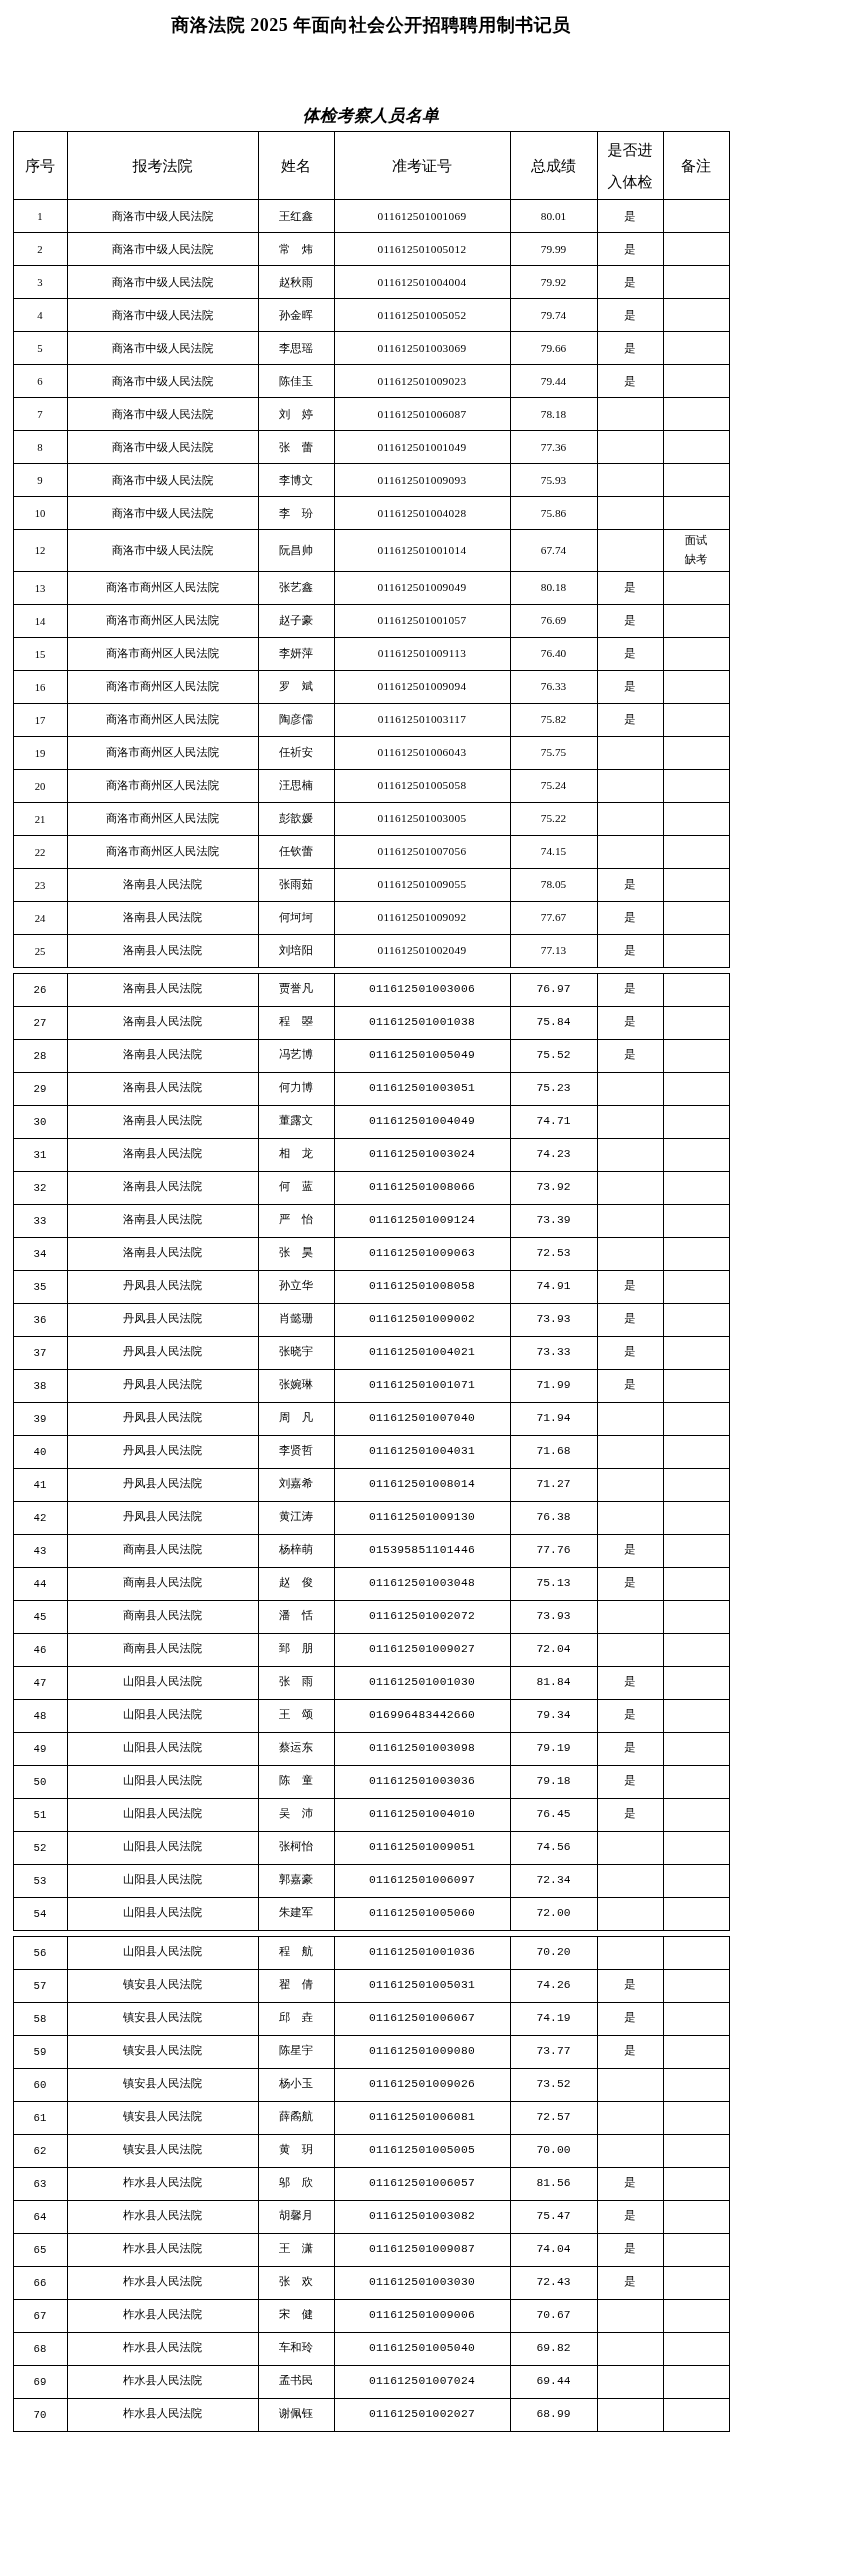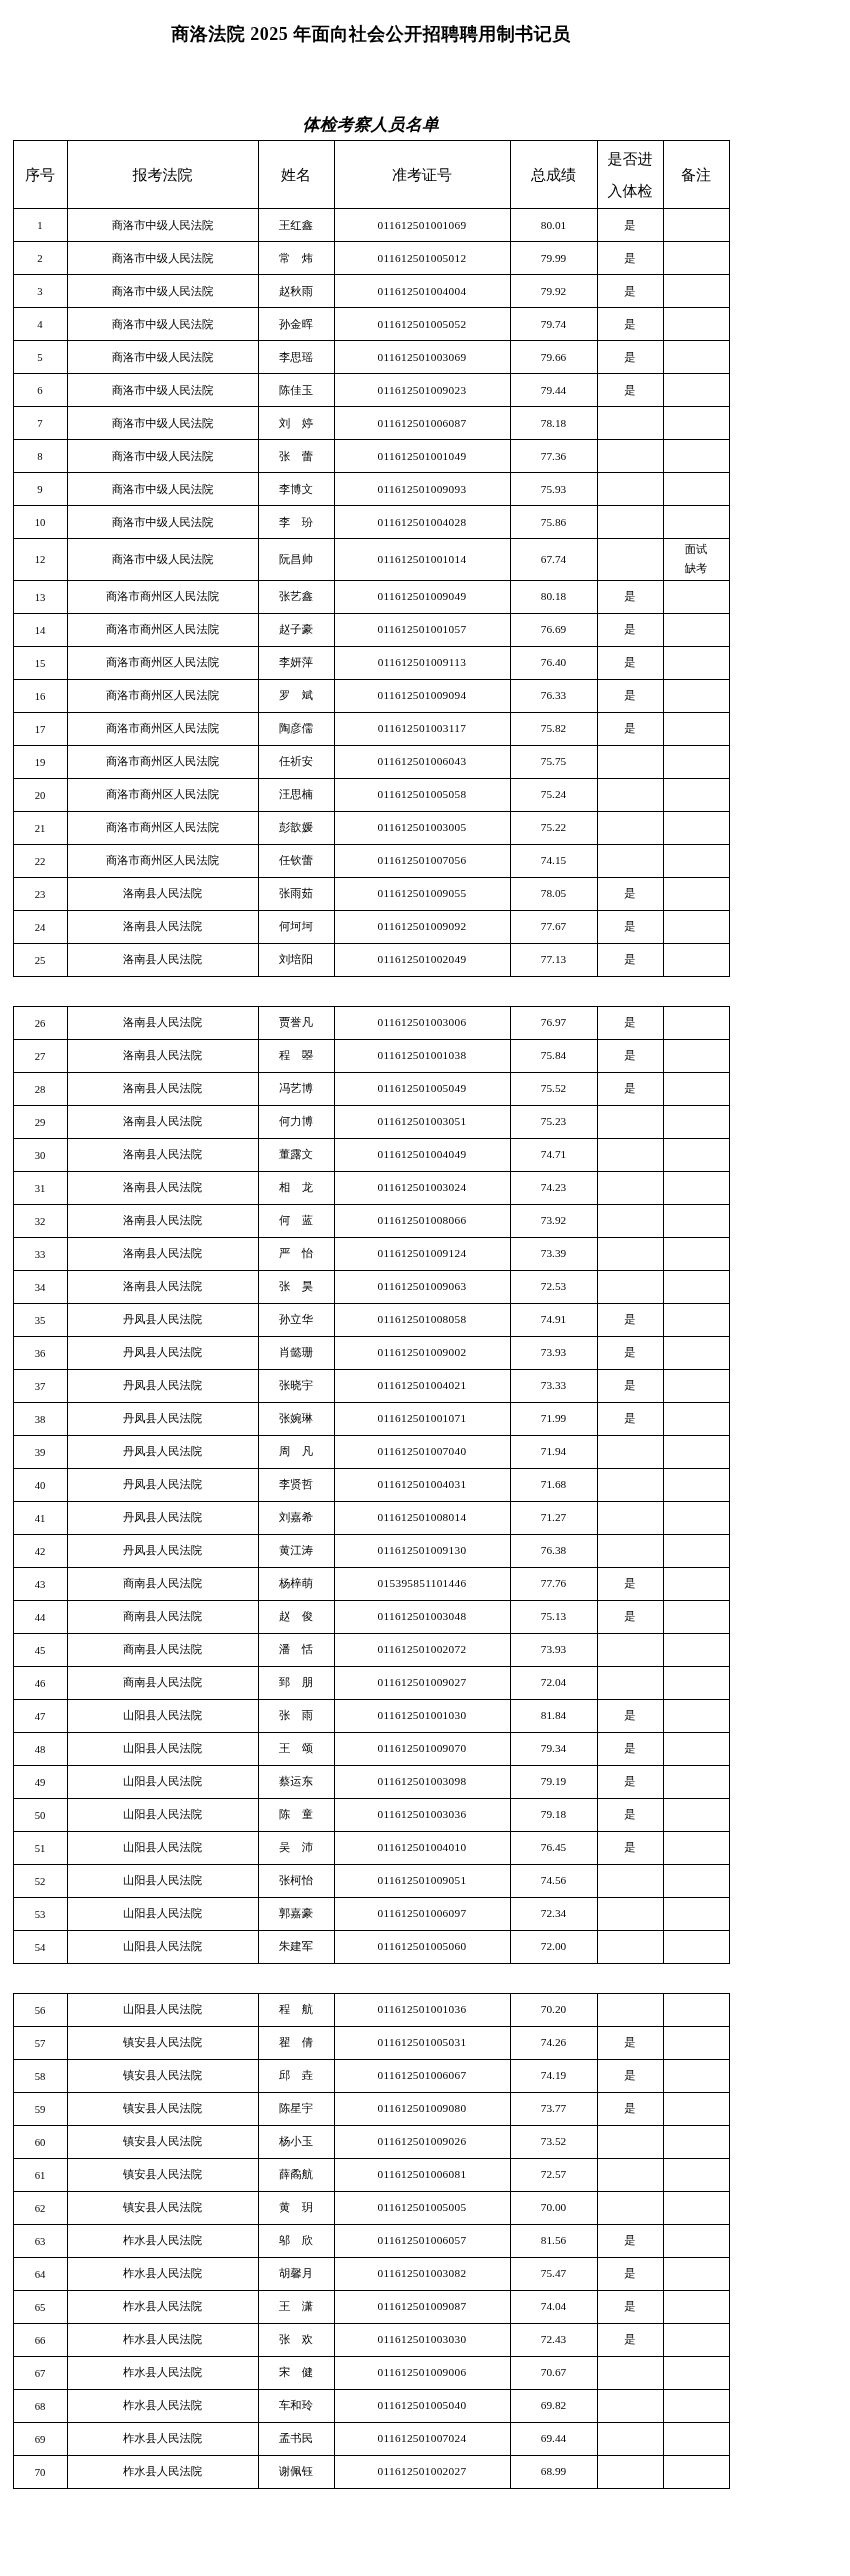--- a/index.html
+++ b/index.html
@@ -7,21 +7,21 @@
     padding: 0;
     background: #ffffff;
     font-family: "Liberation Serif", "DejaVu Serif", serif;
     color: #000000;
   }
   .page {
     width: 742px;
     min-height: 2576px;
     background: #ffffff;
     box-sizing: border-box;
-    padding-top: 25px;
+    padding-top: 16px;
   }
   .title {
     text-align: center;
     font-size: 18px;
     font-weight: bold;
     letter-spacing: 0.5px;
     line-height: 1.1;
   }
   .subtitle {
     text-align: center;
@@ -35,21 +35,22 @@
   }
   table.roster {
     width: 716px;
     margin: 0 auto;
     border-collapse: collapse;
     table-layout: fixed;
     border: 1.1px solid #000;
     background: #fff;
   }
   table.roster.continuation {
-    margin-top: 29px;
+    margin-top: 5px;
+    font-family: Liberation Mono, monospace;
   }
   th, td {
     border-left: 0.5px solid #000;
     border-right: 0.5px solid #000;
     border-top: 1.1px solid #000;
     border-bottom: 1.1px solid #000;
     text-align: center;
     vertical-align: middle;
     padding: 1.1px 3.2px;
     box-sizing: border-box;
@@ -525,21 +526,21 @@
           <td class="col-name">张　雨</td>
           <td class="col-ticket">011612501001030</td>
           <td class="col-score">81.84</td>
           <td class="col-pass">是</td>
           <td class="col-remark"></td>
         </tr>
         <tr>
           <td class="col-no">48</td>
           <td class="col-court">山阳县人民法院</td>
           <td class="col-name">王　颂</td>
-          <td class="col-ticket">011612501009070</td>
+          <td class="col-ticket">016996483442660</td>
           <td class="col-score">79.34</td>
           <td class="col-pass">是</td>
           <td class="col-remark"></td>
         </tr>
         <tr>
           <td class="col-no">49</td>
           <td class="col-court">山阳县人民法院</td>
           <td class="col-name">蔡运东</td>
           <td class="col-ticket">011612501003098</td>
           <td class="col-score">79.19</td>

